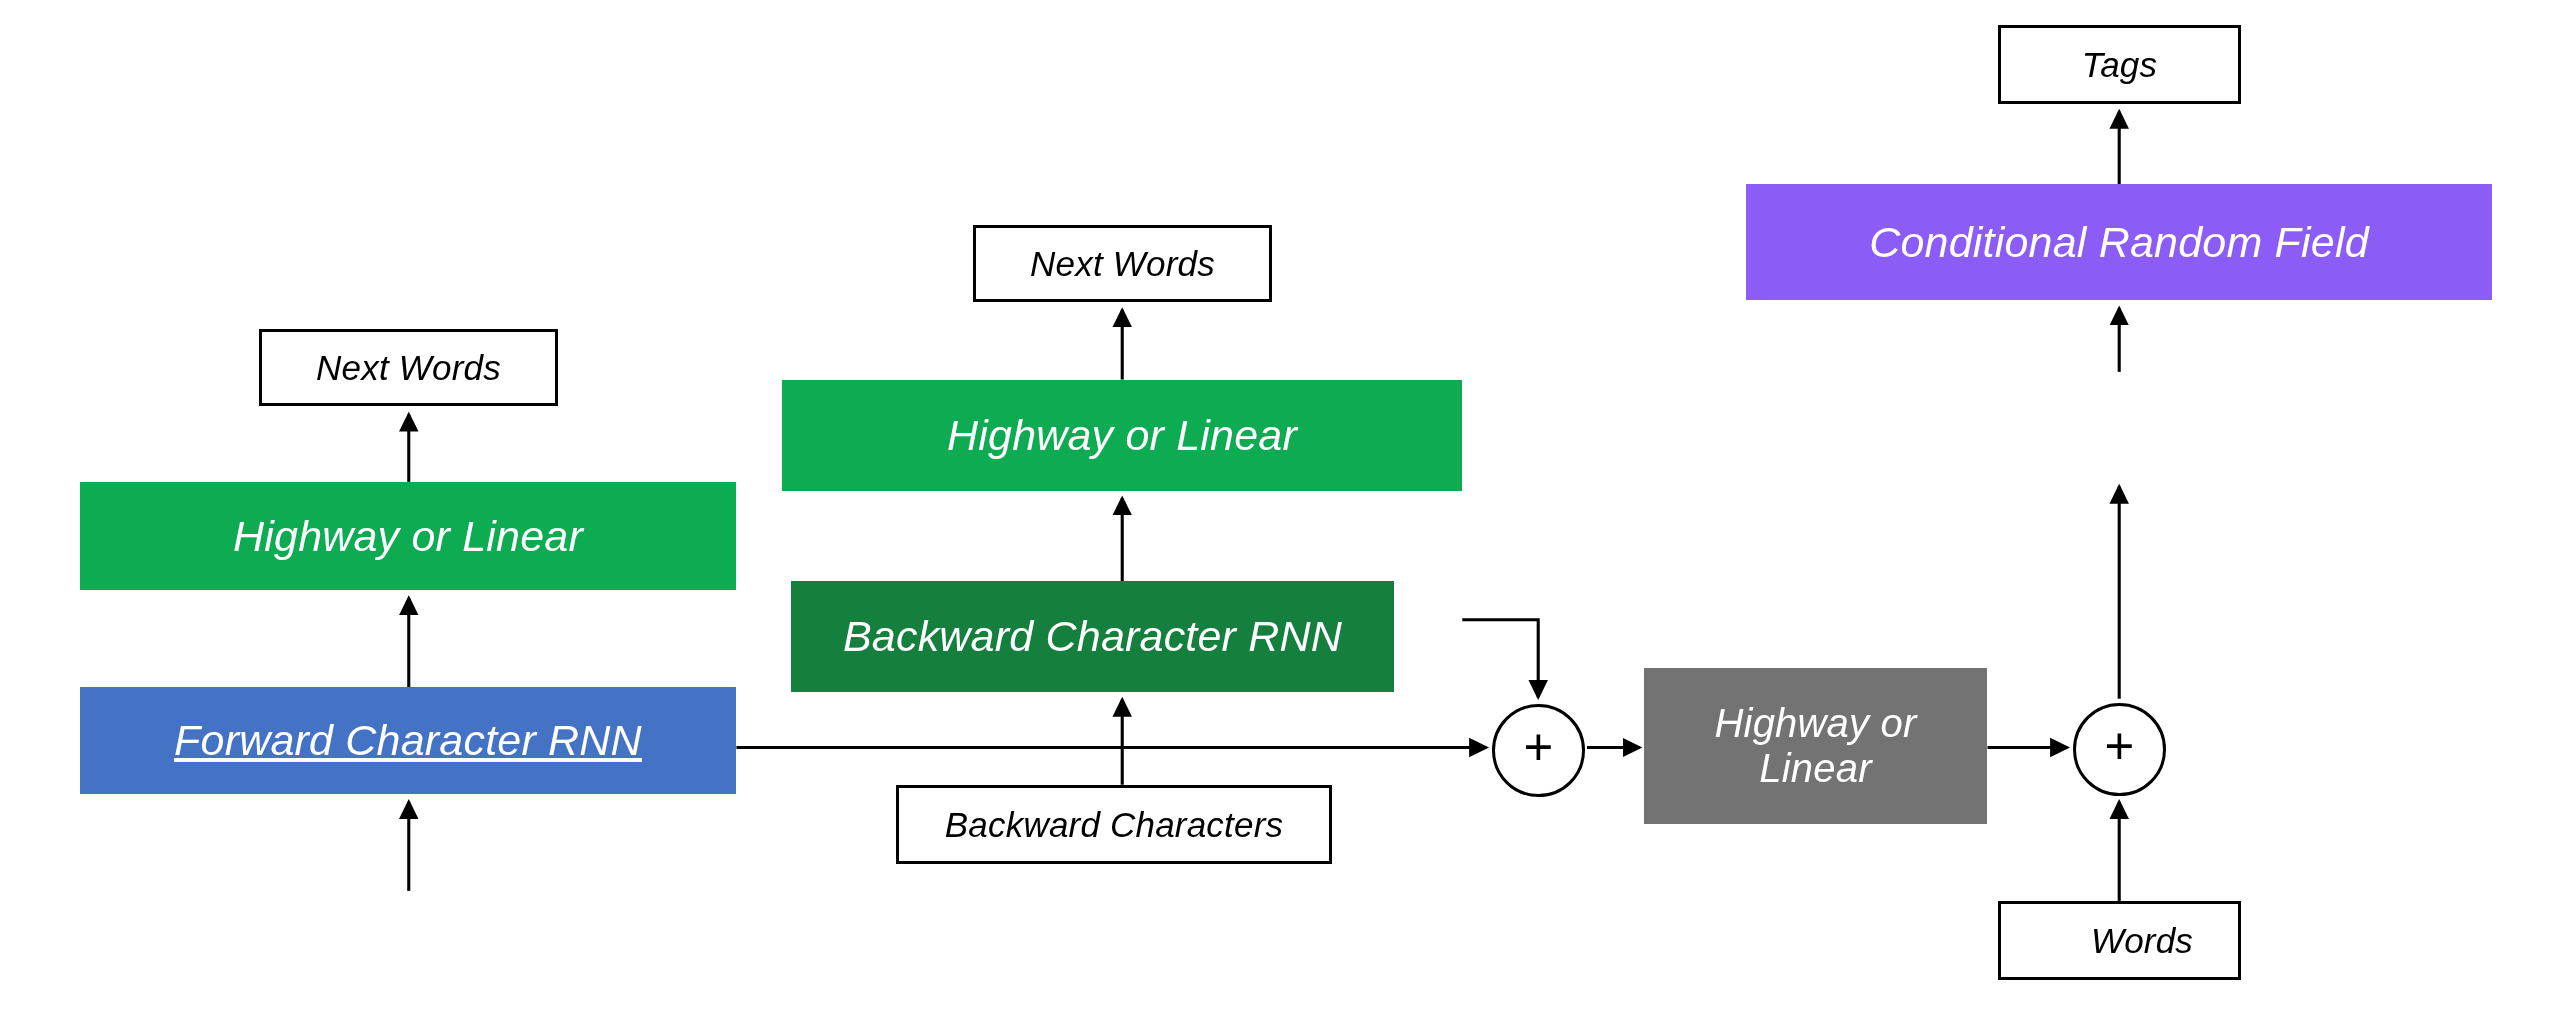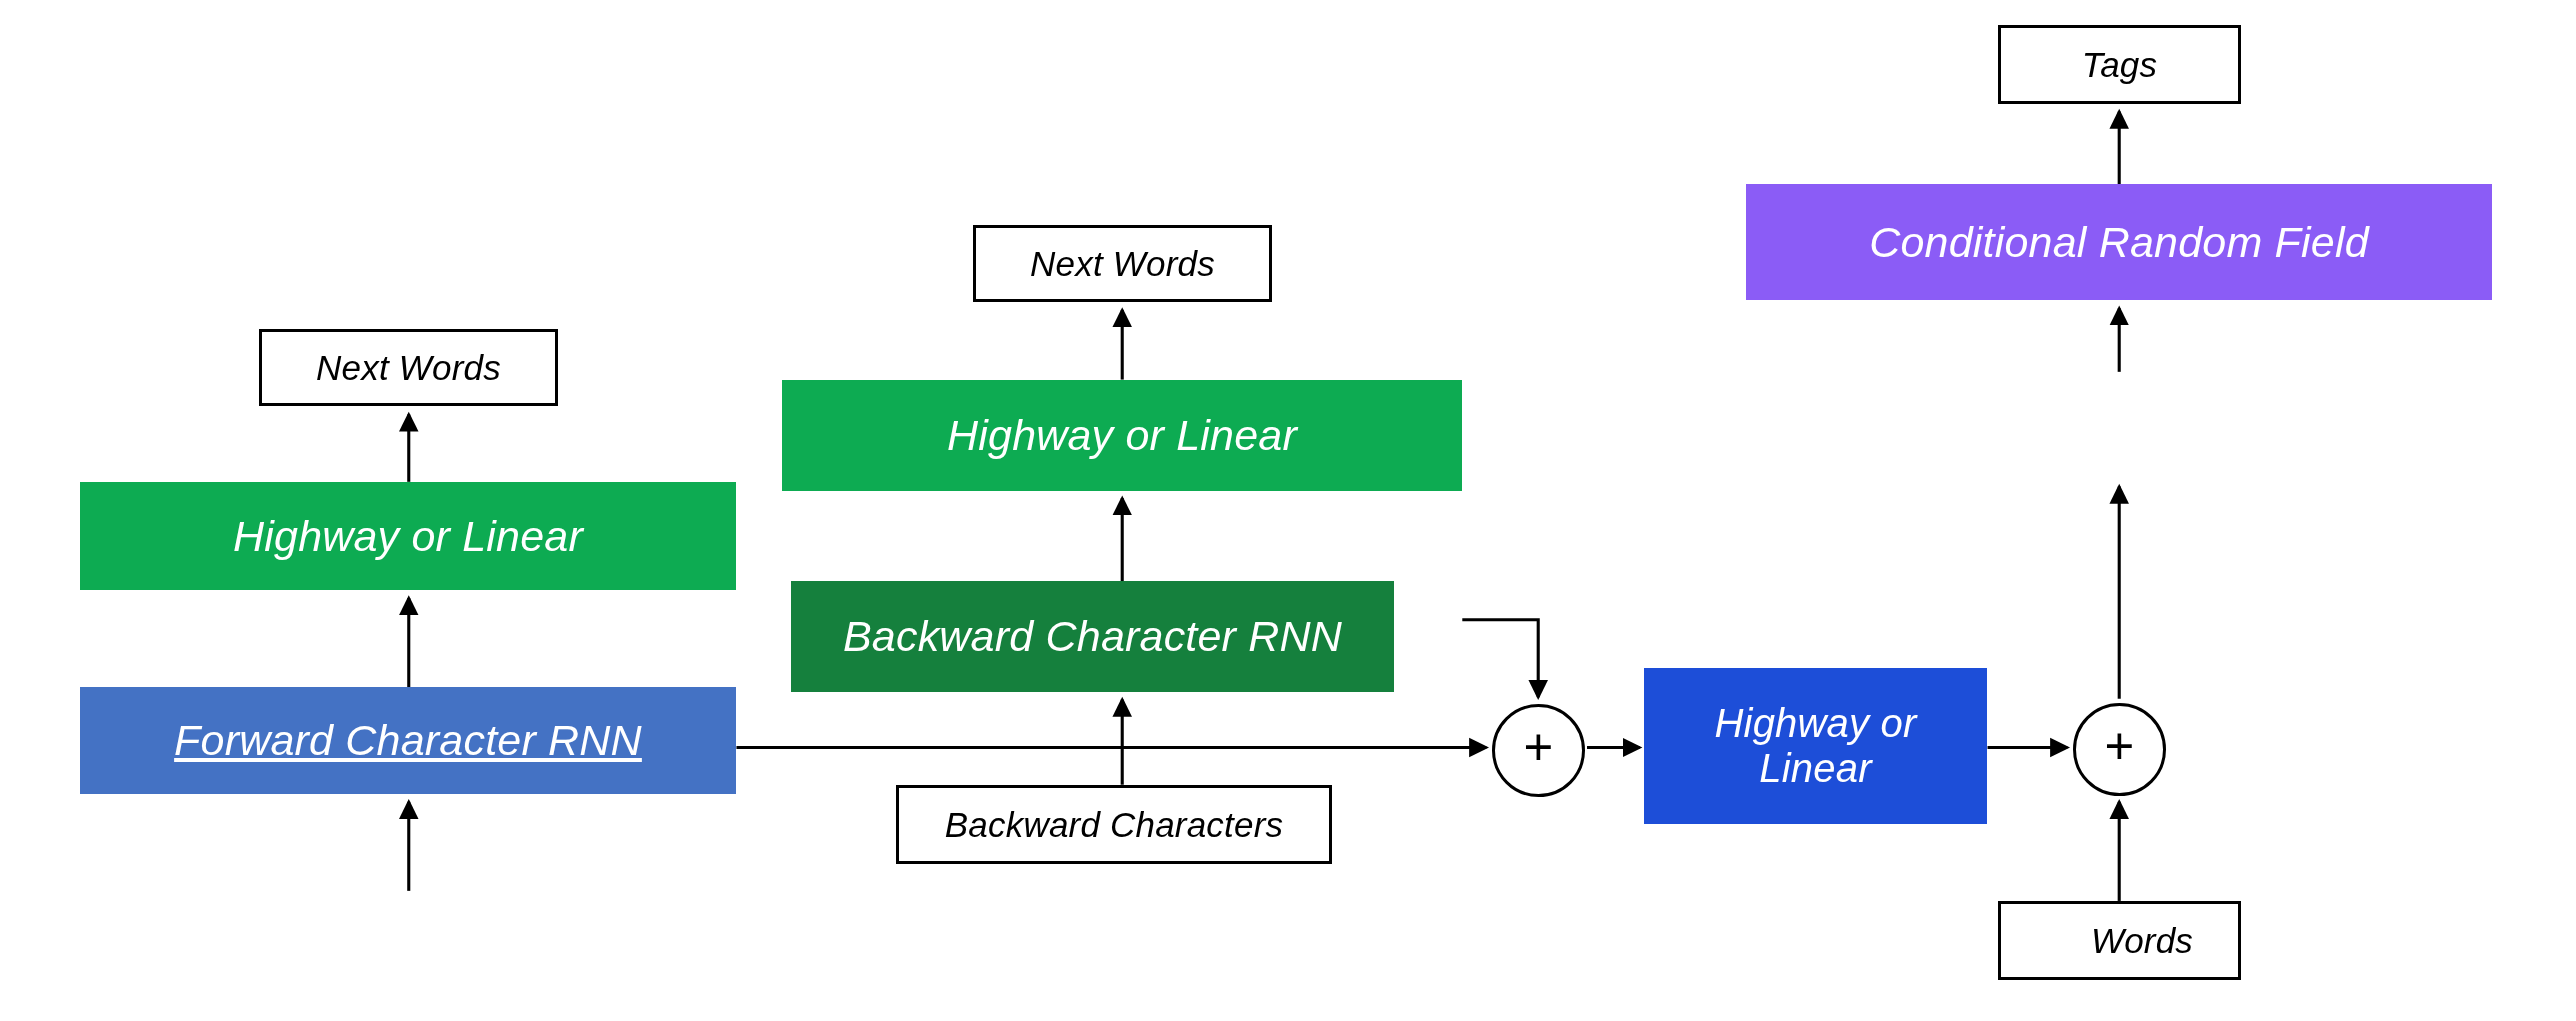--- a/index.html
+++ b/index.html
@@ -121,21 +121,21 @@
   <div class="node plain label-sm" style="left:896px; top:785px; width:436px; height:79px;">Backward Characters</div>
 
   <div class="op-circle" style="left:1492px; top:704px; width:93px; height:93px;">
     <span>+</span>
   </div>
 
   <div class="op-circle" style="left:2073px; top:703px; width:93px; height:93px;">
     <span>+</span>
   </div>
 
-  <div class="node filled label-md" style="left:1644px; top:668px; width:343px; height:156px; background:#1d4ed8; flex-direction:column;">
+  <div class="node filled label-md" style="left:1644px; top:668px; width:343px; height:156px; background:#737373; flex-direction:column;">
     <span>Highway or</span>
     <span>Linear</span>
   </div>
 
   <div class="node plain label-sm" style="left:1998px; top:901px; width:243px; height:79px;padding-left:45px;">Words</div>
 
 
   <div class="node filled label-lg" style="left:1746px; top:184px; width:746px; height:116px; background:#8b5cf6;">Conditional Random Field</div>
 
   <div class="node plain label-sm" style="left:1998px; top:25px; width:243px; height:79px;">Tags</div>

